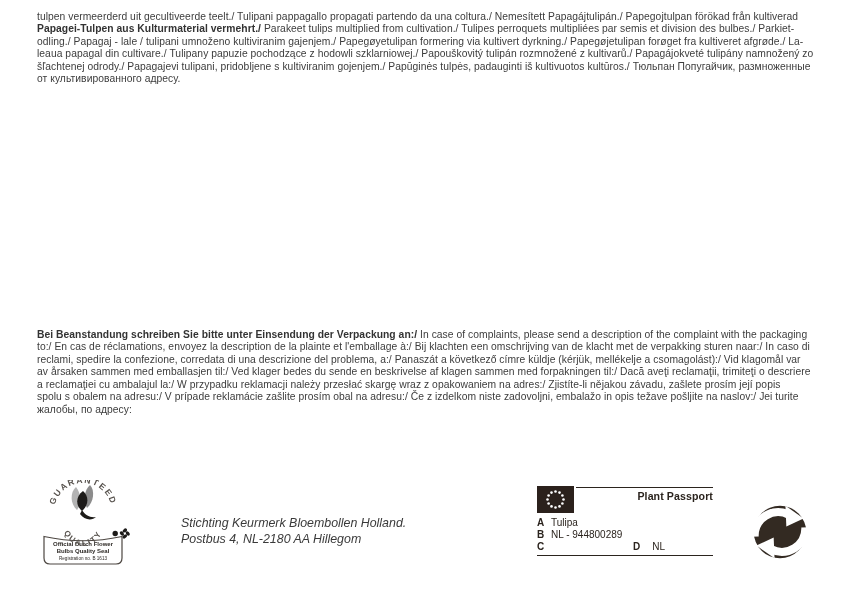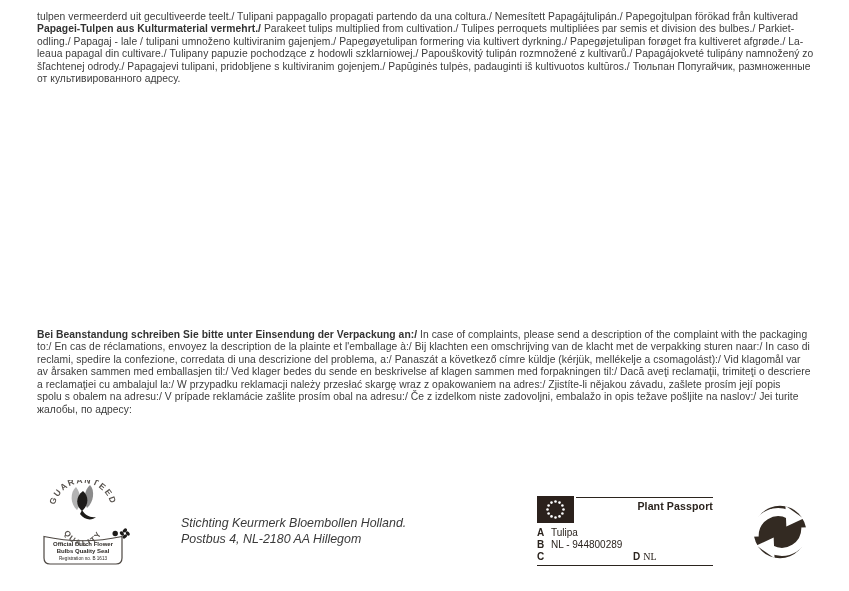--- a/index.html
+++ b/index.html
@@ -13,32 +13,32 @@
   .para b{font-weight:bold;color:#333;}
   #para1{top:11px;}
   #para2{top:329px;}
 
   .seal{position:absolute;left:36px;top:480px;width:94px;height:90px;}
 
   .address{position:absolute;left:112px;top:515px;display:flex;align-items:center;gap:44px;}
   .address .mark{margin-top:5px;margin-right:6px;flex:0 0 auto;}
   .address .addr-text{font-style:italic;font-size:12.4px;line-height:16.2px;color:#3a3a3a;}
 
-  .passport{position:absolute;left:537px;top:496px;width:176px;color:#2b241e;}
+  .passport{position:absolute;left:537px;top:486px;width:176px;color:#2b241e;}
   .pp-head{display:flex;align-items:flex-start;}
   .pp-flag{flex:0 0 auto;}
   .pp-titlewrap{flex:1;margin-left:2px;}
   .pp-rule{border-top:1.6px solid #2b241e;margin-top:1px;}
   .pp-title{font-weight:bold;font-size:10.6px;text-align:right;padding-top:2px;letter-spacing:0.1px;}
   .pp-rows{margin-top:4px;font-size:10px;line-height:11.8px;}
   .pp-row{display:flex;}
   .pp-letter{font-weight:bold;width:14px;flex:0 0 auto;}
   .pp-val{flex:1;}
   .pp-d{width:auto;margin-left:82px;}
-  .pp-dval{margin-left:3px;font-family:Liberation Serif, serif;}
+  .pp-dval{margin-left:12px;}
   .pp-bottomrule{border-top:1.6px solid #2b241e;margin-top:3px;}
 
   .greendot{position:absolute;left:751px;top:503px;width:58px;height:58px;}
 </style>
 </head>
 <body>
 
 <div class="para" id="para1">
     <div>tulpen vermeerderd uit gecultiveerde teelt./ Tulipani pappagallo propagati partendo da una coltura./ Nemesített Papagájtulipán./ Papegojtulpan förökad från kultiverad</div>
     <div><b>Papagei-Tulpen aus Kulturmaterial vermehrt./</b> Parakeet tulips multiplied from cultivation./ Tulipes perroquets multipliées par semis et division des bulbes./ Parkiet-</div>

